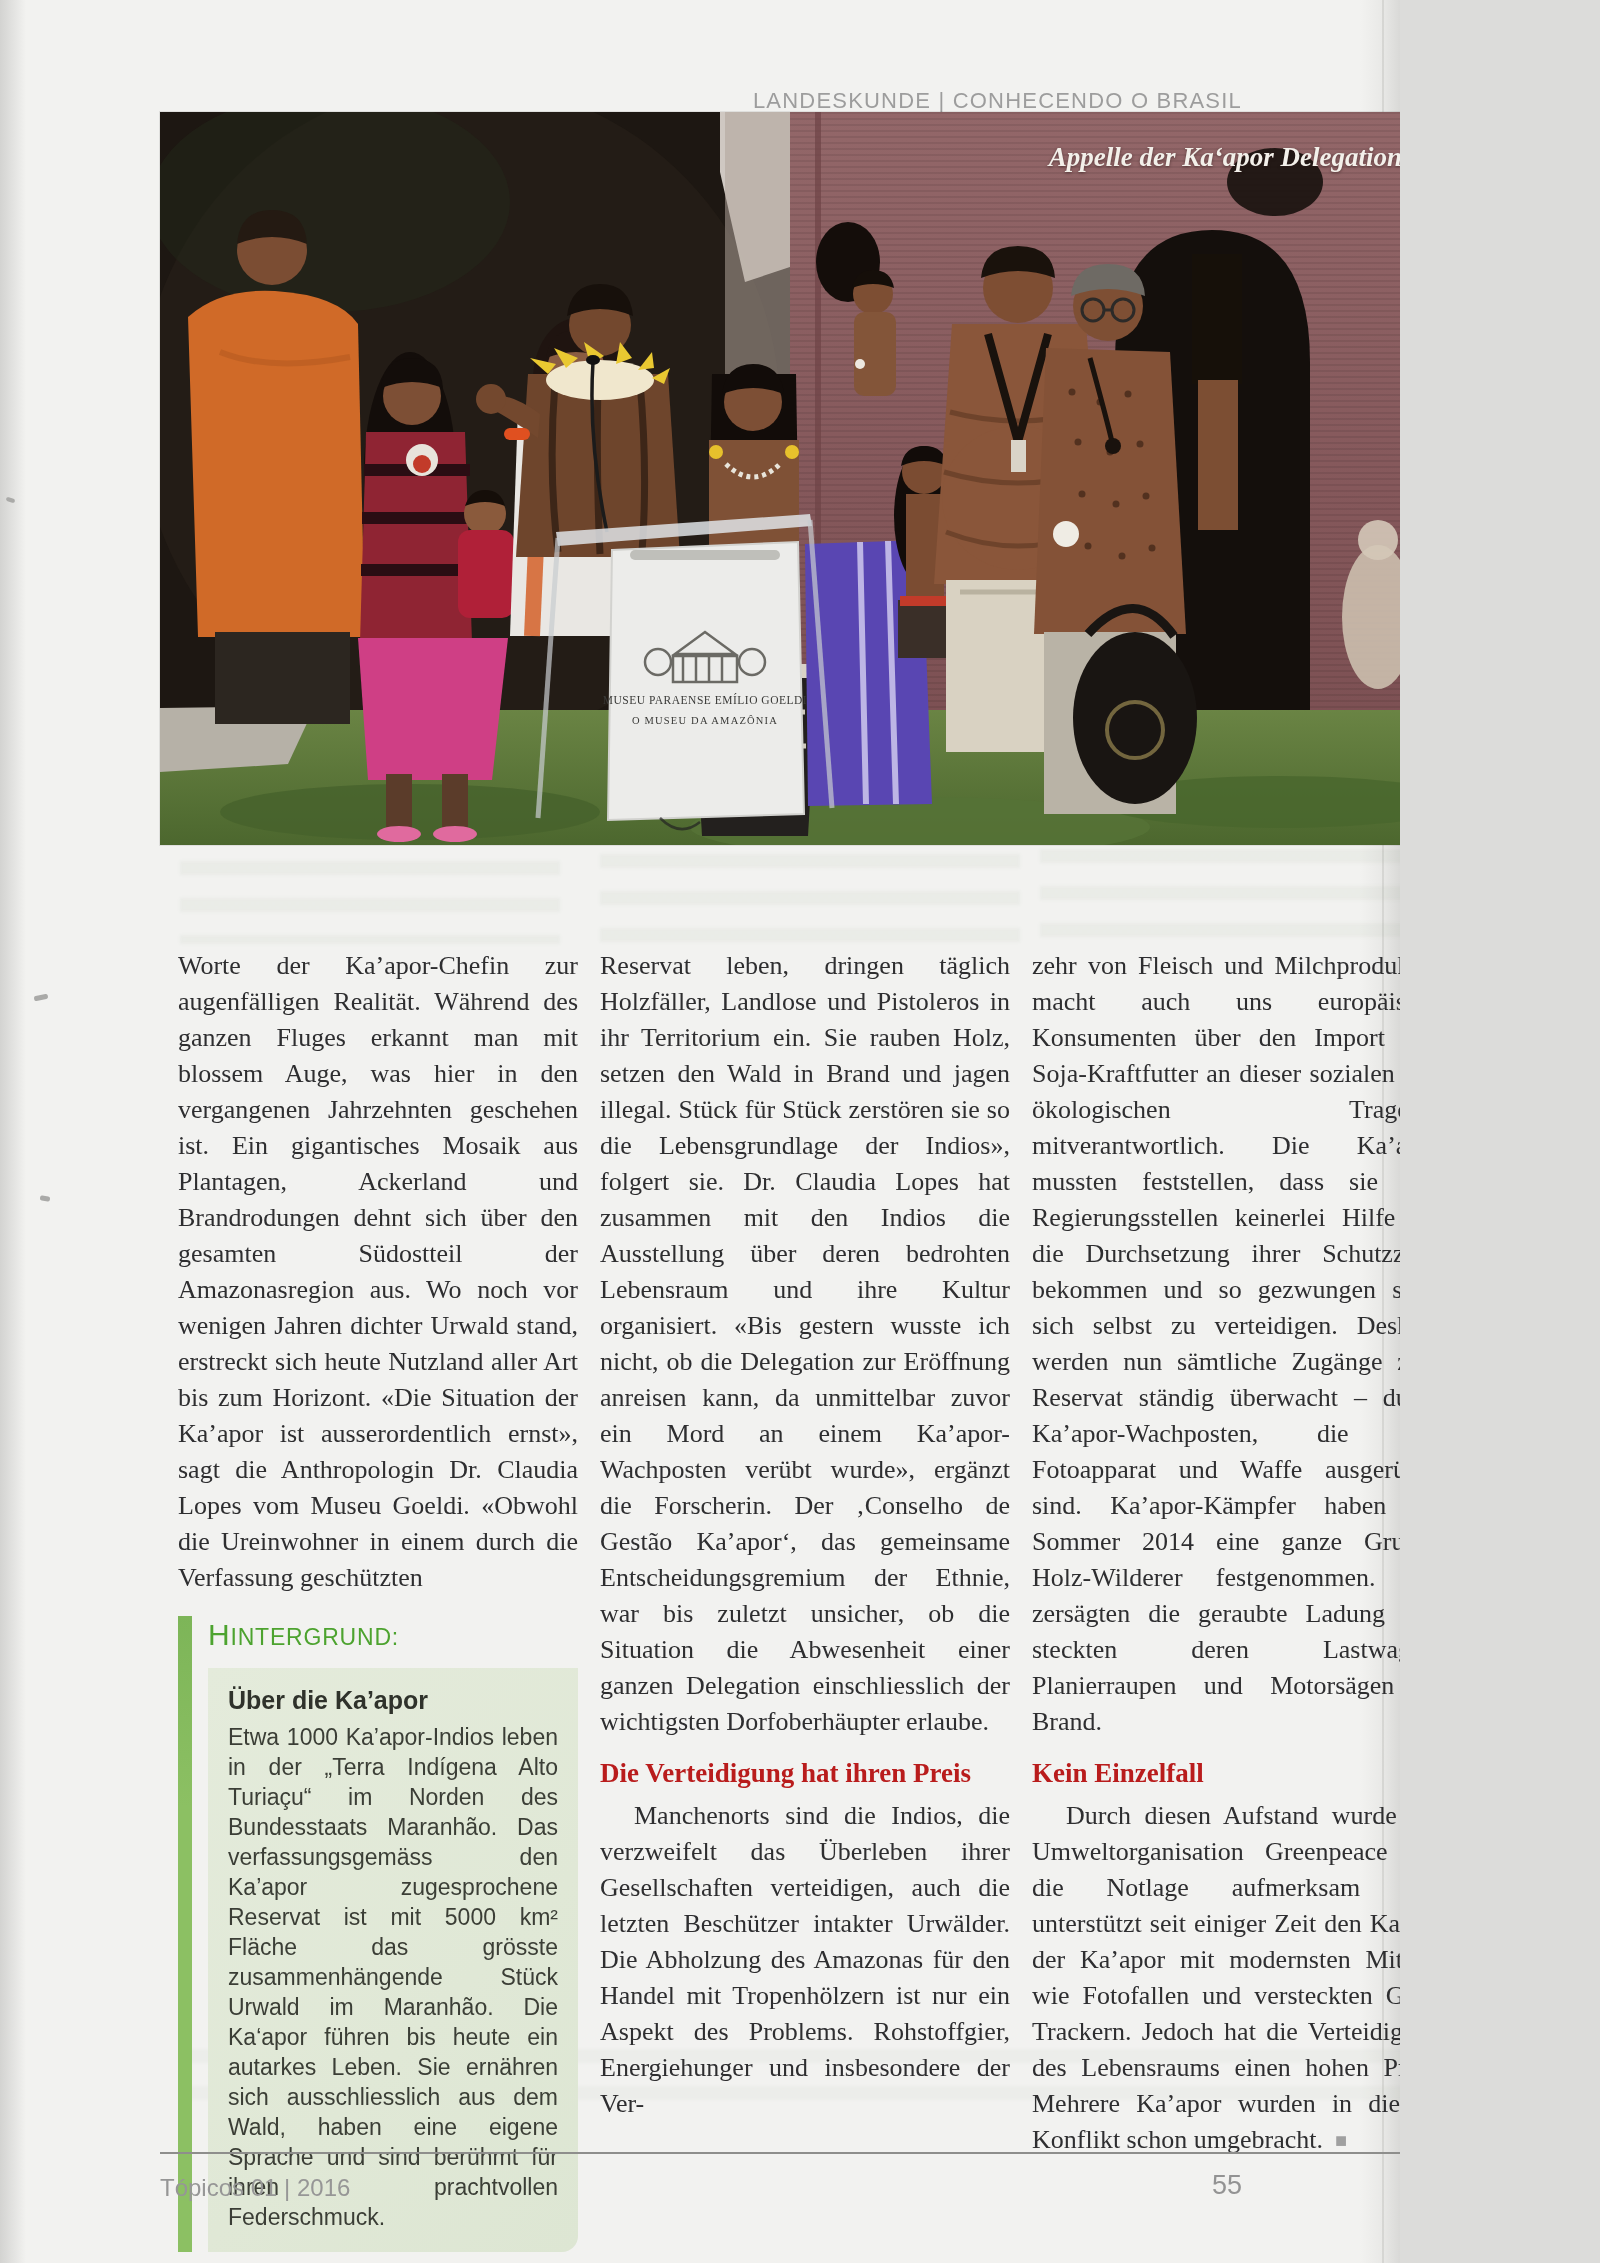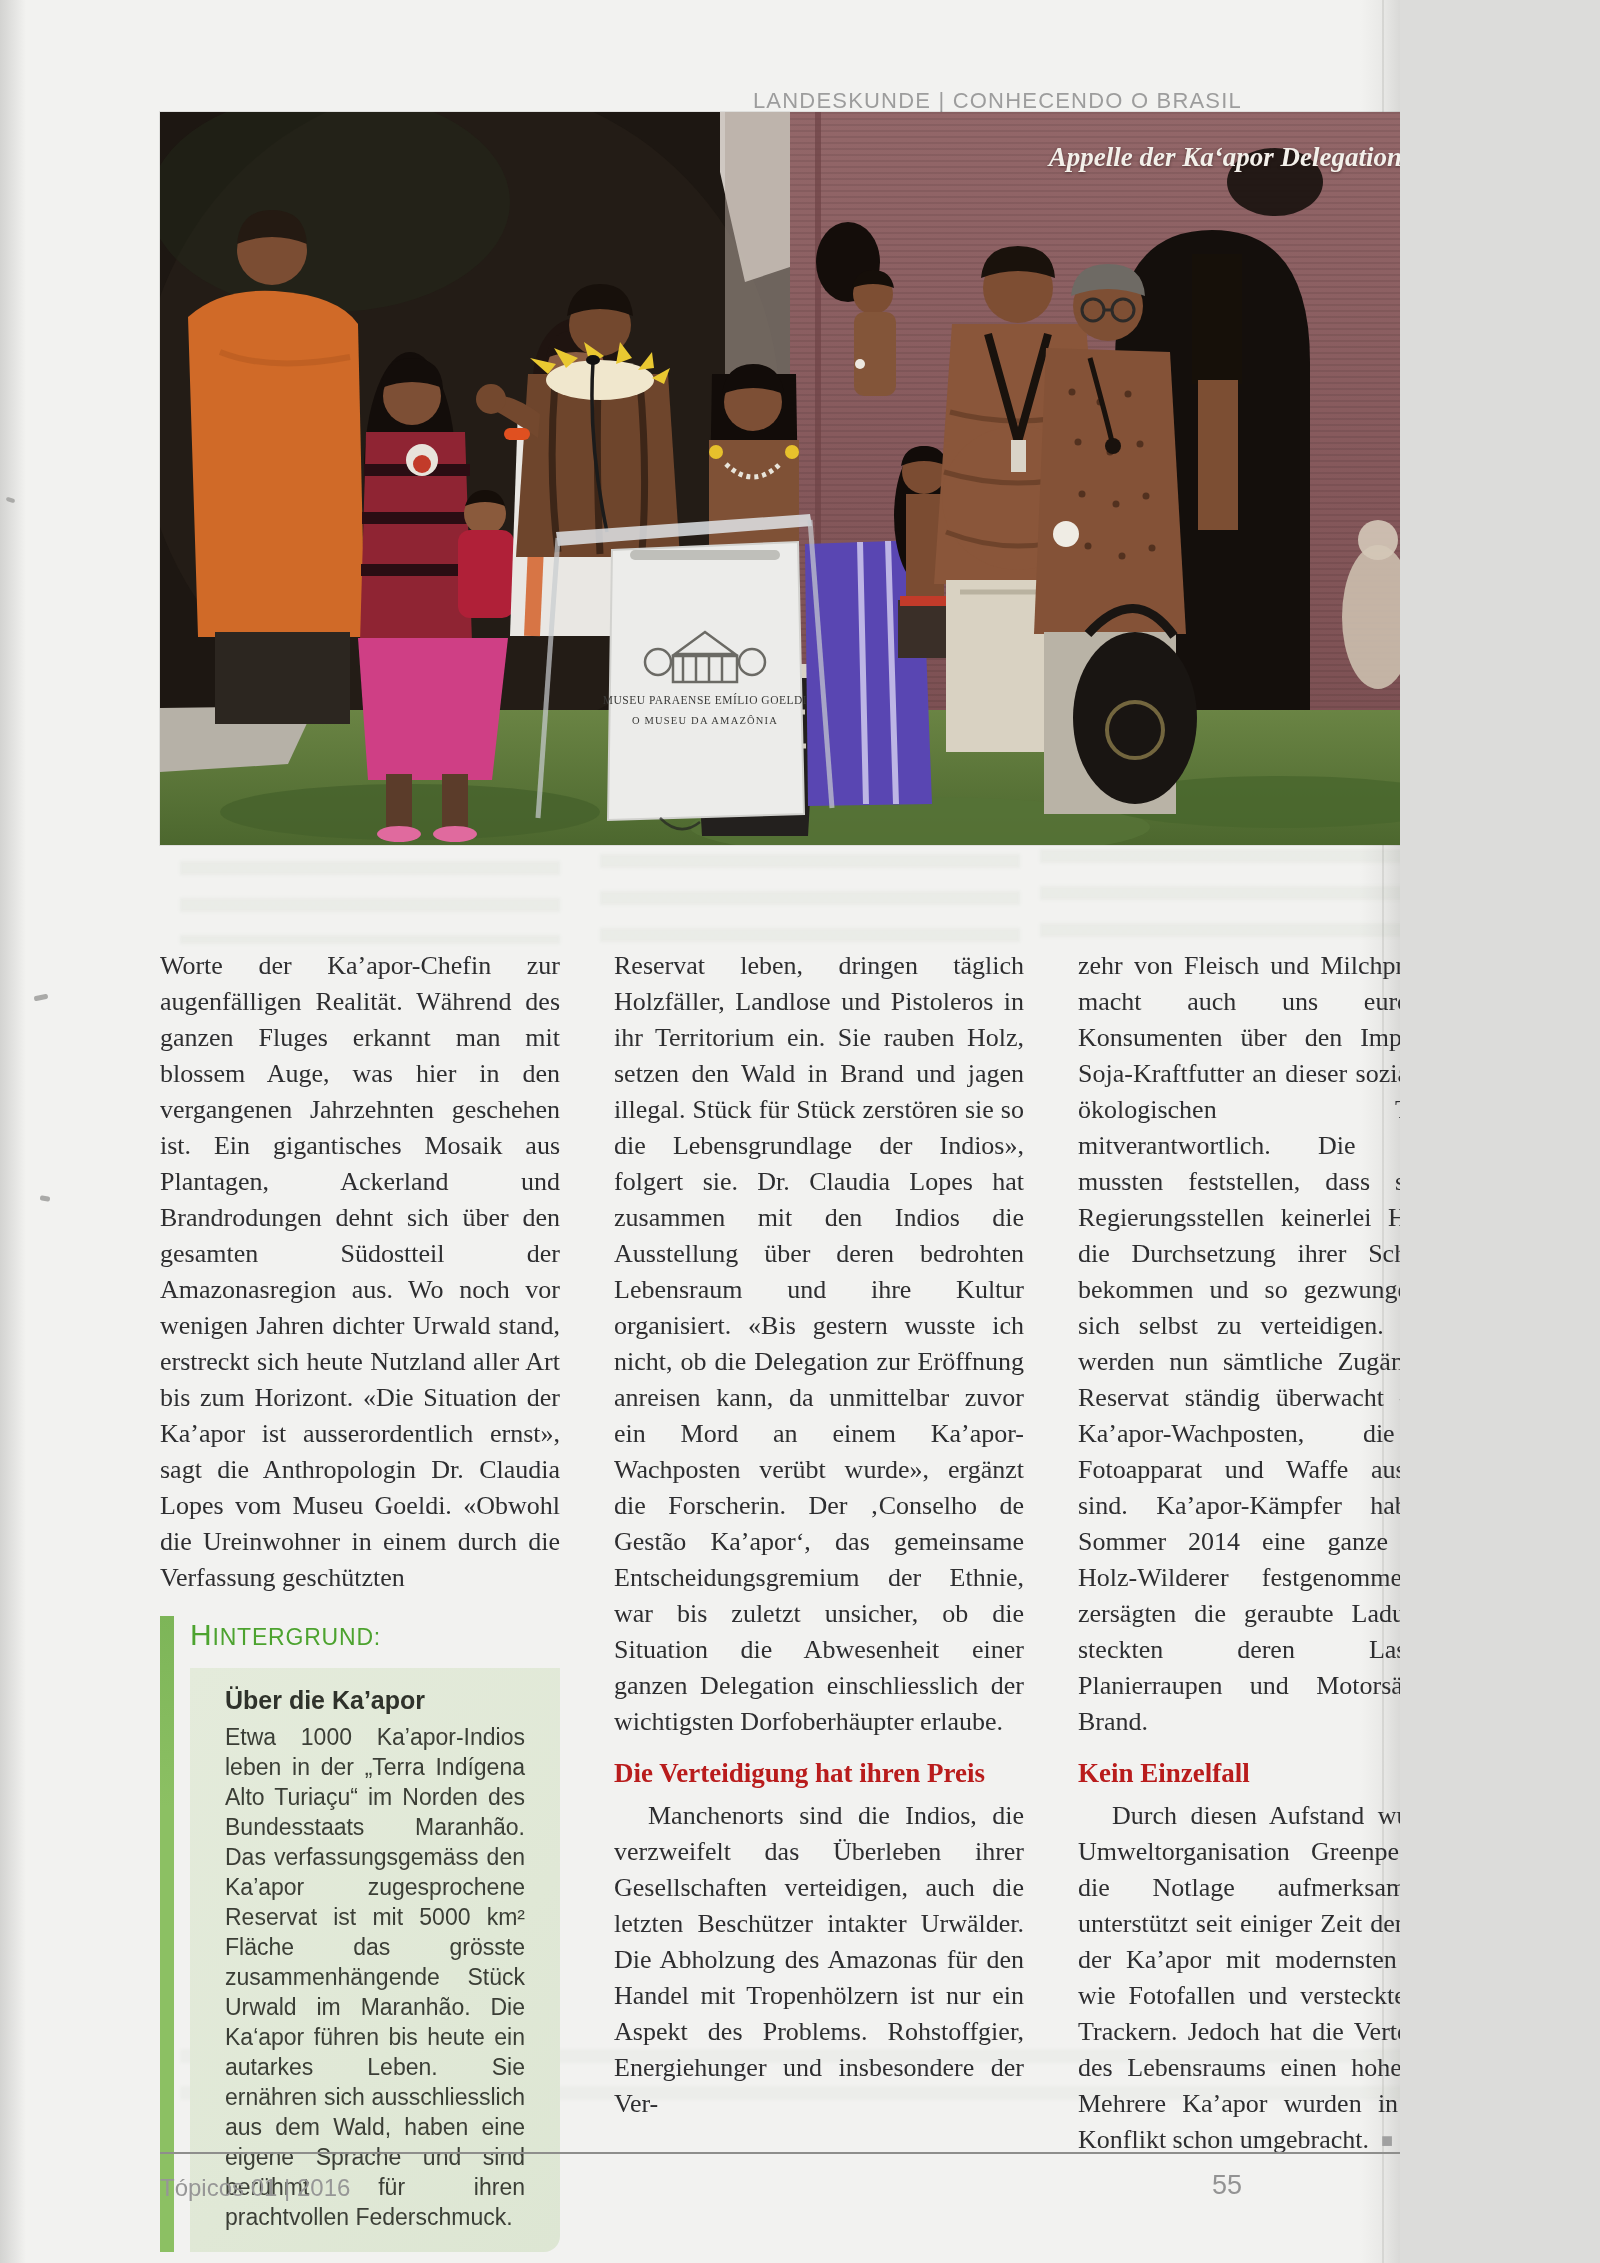--- a/index.html
+++ b/index.html
@@ -21,36 +21,36 @@
   
   .photo{position:absolute;left:160px;top:112px;width:1288px;height:733px;overflow:hidden;
          box-shadow:0 0 0 1px rgba(0,0,0,.08);}
   .photo svg{display:block;width:100%;height:100%;}
   .photo-caption{position:absolute;top:26px;right:46px;text-align:right;
     font-family:"Liberation Serif",serif;font-style:italic;font-weight:bold;
     font-size:27px;line-height:39px;color:#f3f0ea;
     text-shadow:0 1px 3px rgba(40,20,20,.55);}
 
   
-  .columns{position:absolute;left:160px;top:948px;width:1290px;
-    display:grid;grid-template-columns:400px 410px 410px;column-gap:54px;}
+  .columns{position:absolute;left:178px;top:948px;width:1290px;
+    display:grid;grid-template-columns:400px 410px 410px;column-gap:22px;}
   .columns p{margin:0;font-size:26px;line-height:36px;text-align:justify;color:#2e2e30;
     hyphens:auto;-webkit-hyphens:auto;}
   .columns p.indent{text-indent:34px;}
   .col-heading{margin:16px 0 8px;font-size:27px;line-height:34px;font-weight:bold;color:#b91c1c;}
 
   
   .hintergrund{display:flex;gap:16px;margin-top:20px;}
   .hgr-bar{width:14px;background:linear-gradient(to bottom,#7db558,#8cc063 30%,#8cc063);flex-shrink:0;}
   .hgr-body{flex:1;min-width:0;}
   .hgr-label{font-family:"Liberation Sans",sans-serif;font-weight:normal;font-size:23px;
     letter-spacing:.8px;color:#4da32f;text-transform:uppercase;margin:2px 0 16px;}
   .hgr-label::first-letter{font-size:30px;}
   .hgr-box{background:linear-gradient(135deg,#e4ebdb,#e0e8d6 60%,#dde6d3);
-    padding:16px 35px 20px;border-radius:0 0 16px 0;
+    padding:16px 20px 20px;border-radius:0 0 16px 0;
     font-family:"Liberation Sans",sans-serif;font-size:23px;line-height:30px;
     color:#3b3e36;text-align:justify;}
   .hgr-title{font-weight:bold;font-size:25px;line-height:32px;margin-bottom:6px;color:#2f322b;}
 
   .end-marker{color:#a0a0a0;font-size:20px;margin-left:12px;vertical-align:1px;}
 
   
   .footer-rule{position:absolute;left:160px;top:2152px;width:1288px;height:2px;background:#8e8e8c;}
   .footer-left{position:absolute;left:160px;top:2174px;font-family:"Liberation Sans",sans-serif;
     font-size:24px;color:#969696;}

